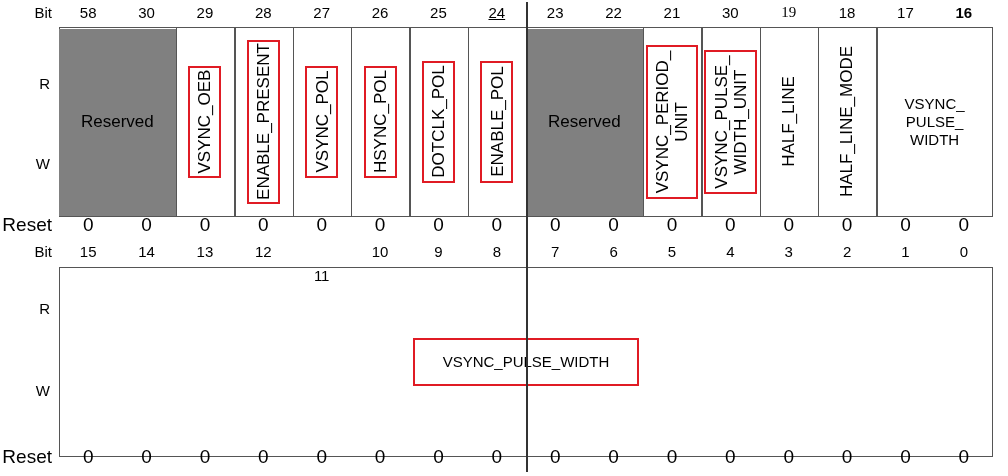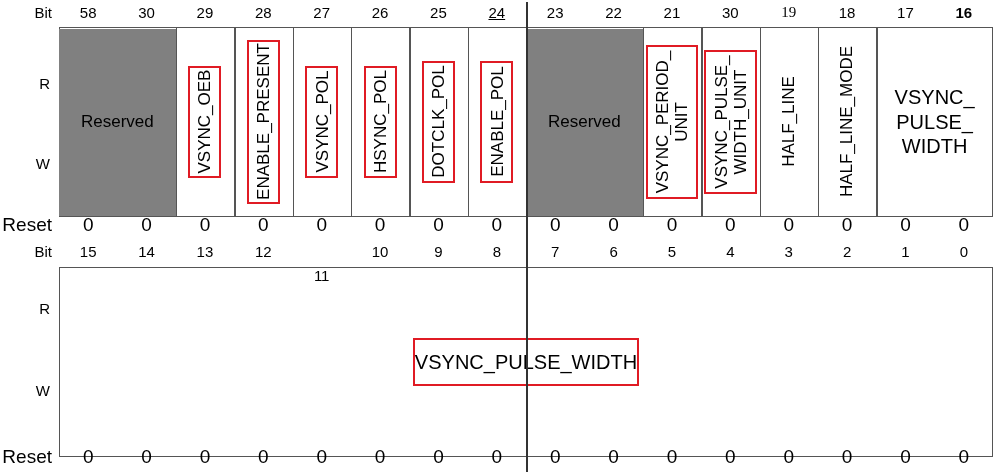--- a/index.html
+++ b/index.html
@@ -124,21 +124,21 @@
     transform: rotate(-90deg);
     transform-origin: center center;
     white-space: nowrap;
     font-size: 17px;
     line-height: 1.12;
     color: #000;
     text-align: center;
   }
   .htext {
     white-space: pre-line;
-    font-size: 20px;
+    font-size: 15px;
     line-height: 1.22;
     color: #000;
     text-align: center;
   }
   
   .redbox {
     position: absolute;
     box-sizing: border-box;
     border: 2px solid #e01b24;
     background: transparent;

